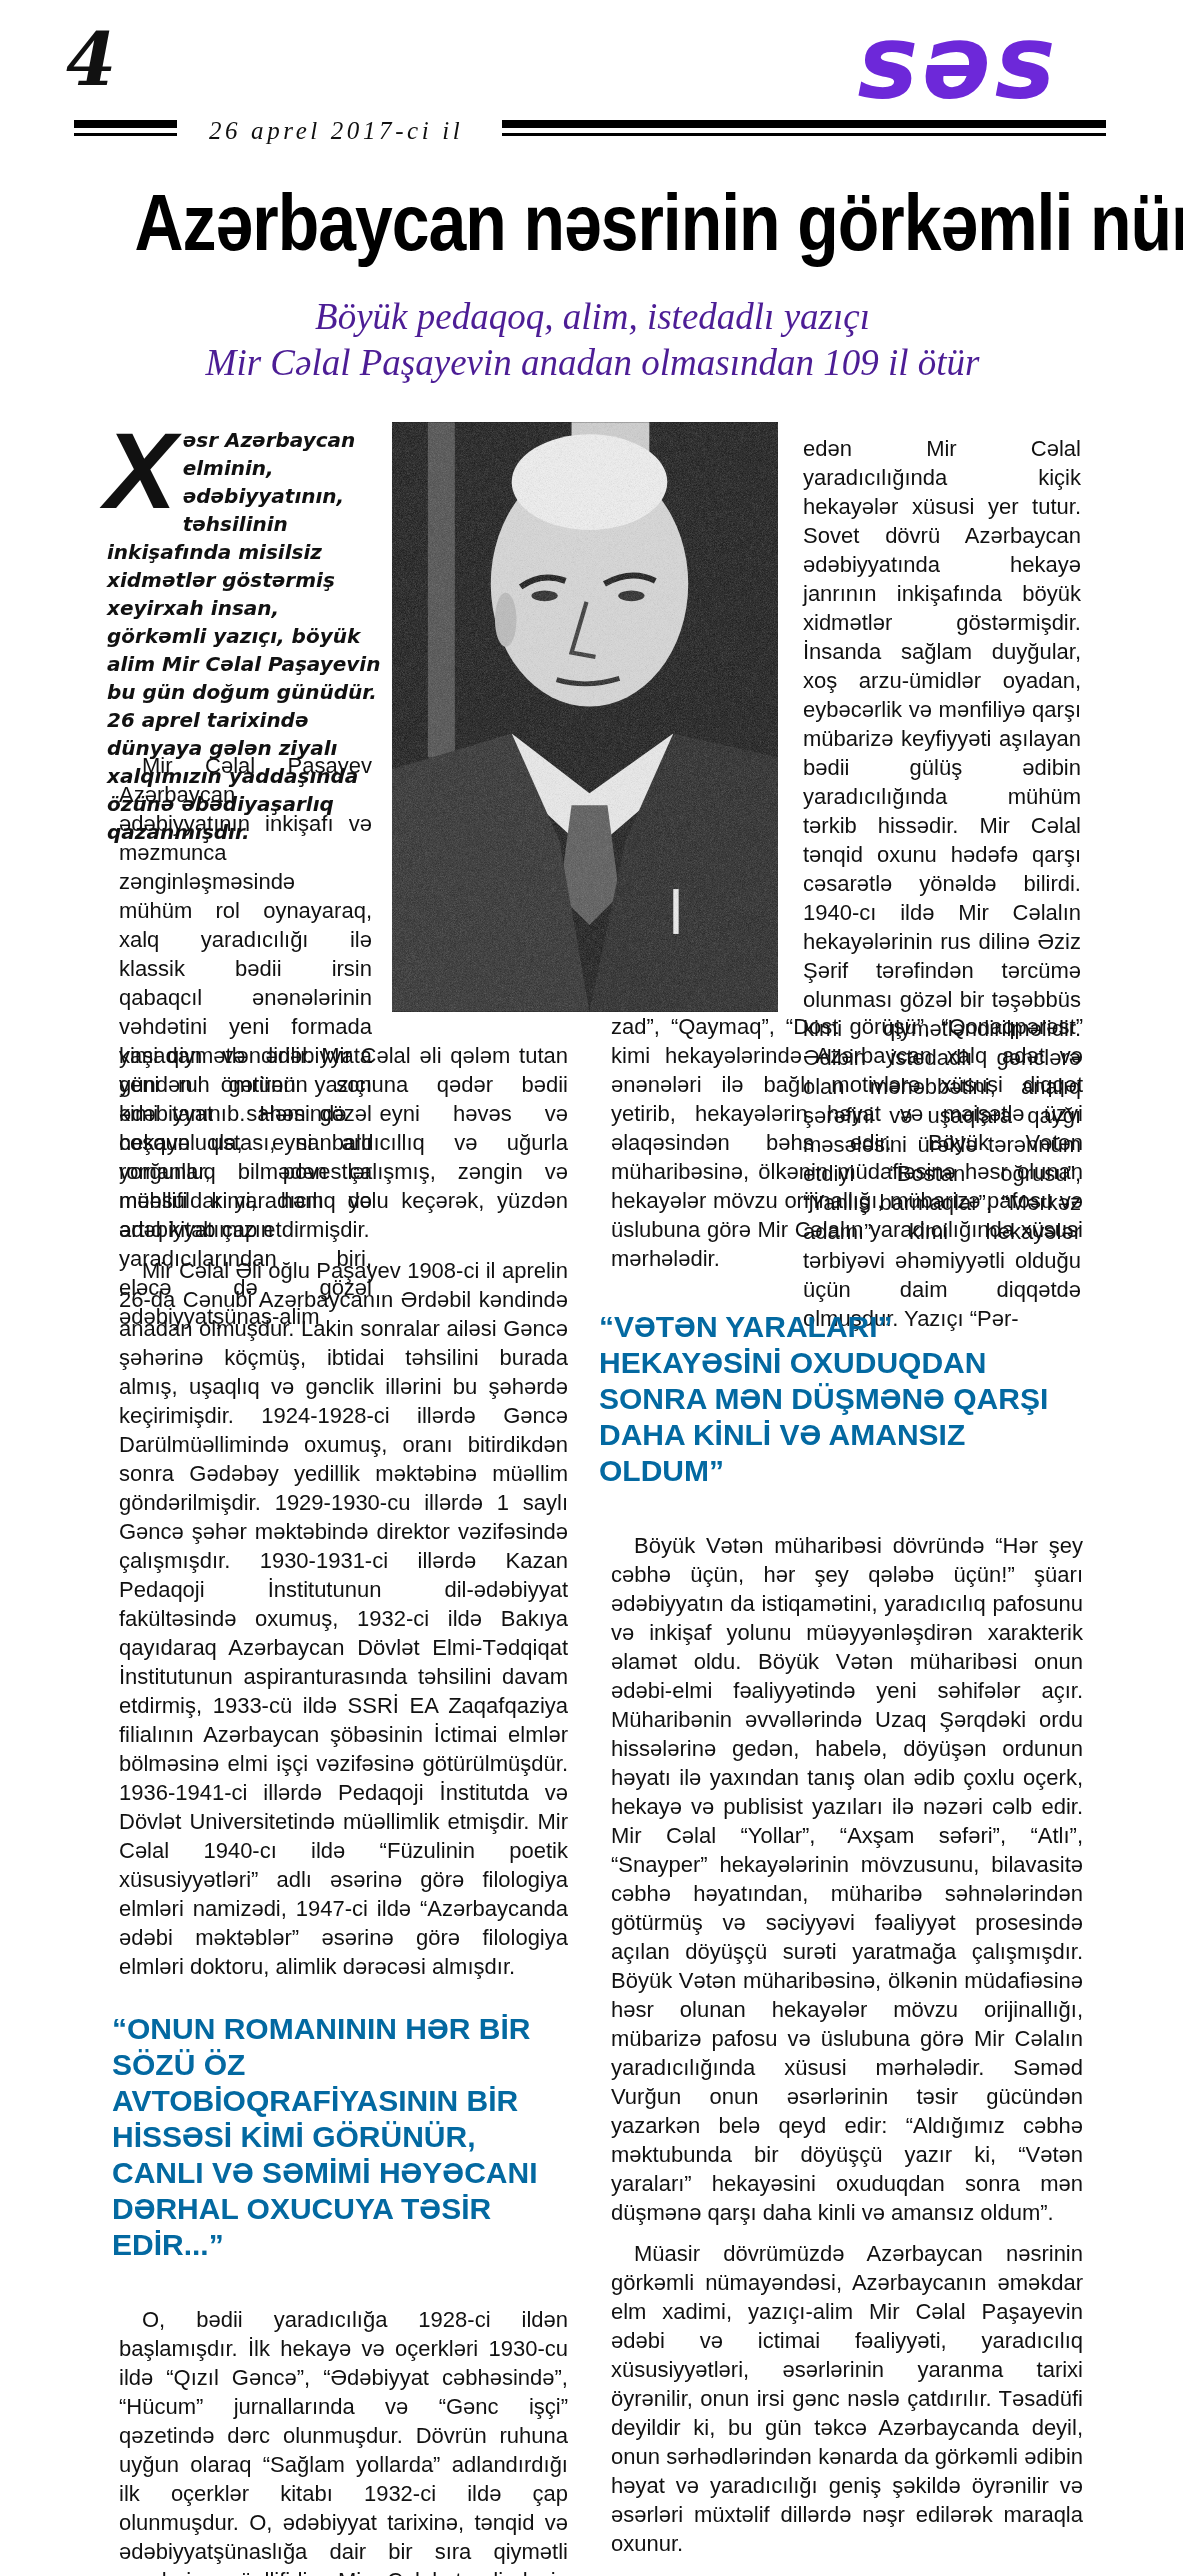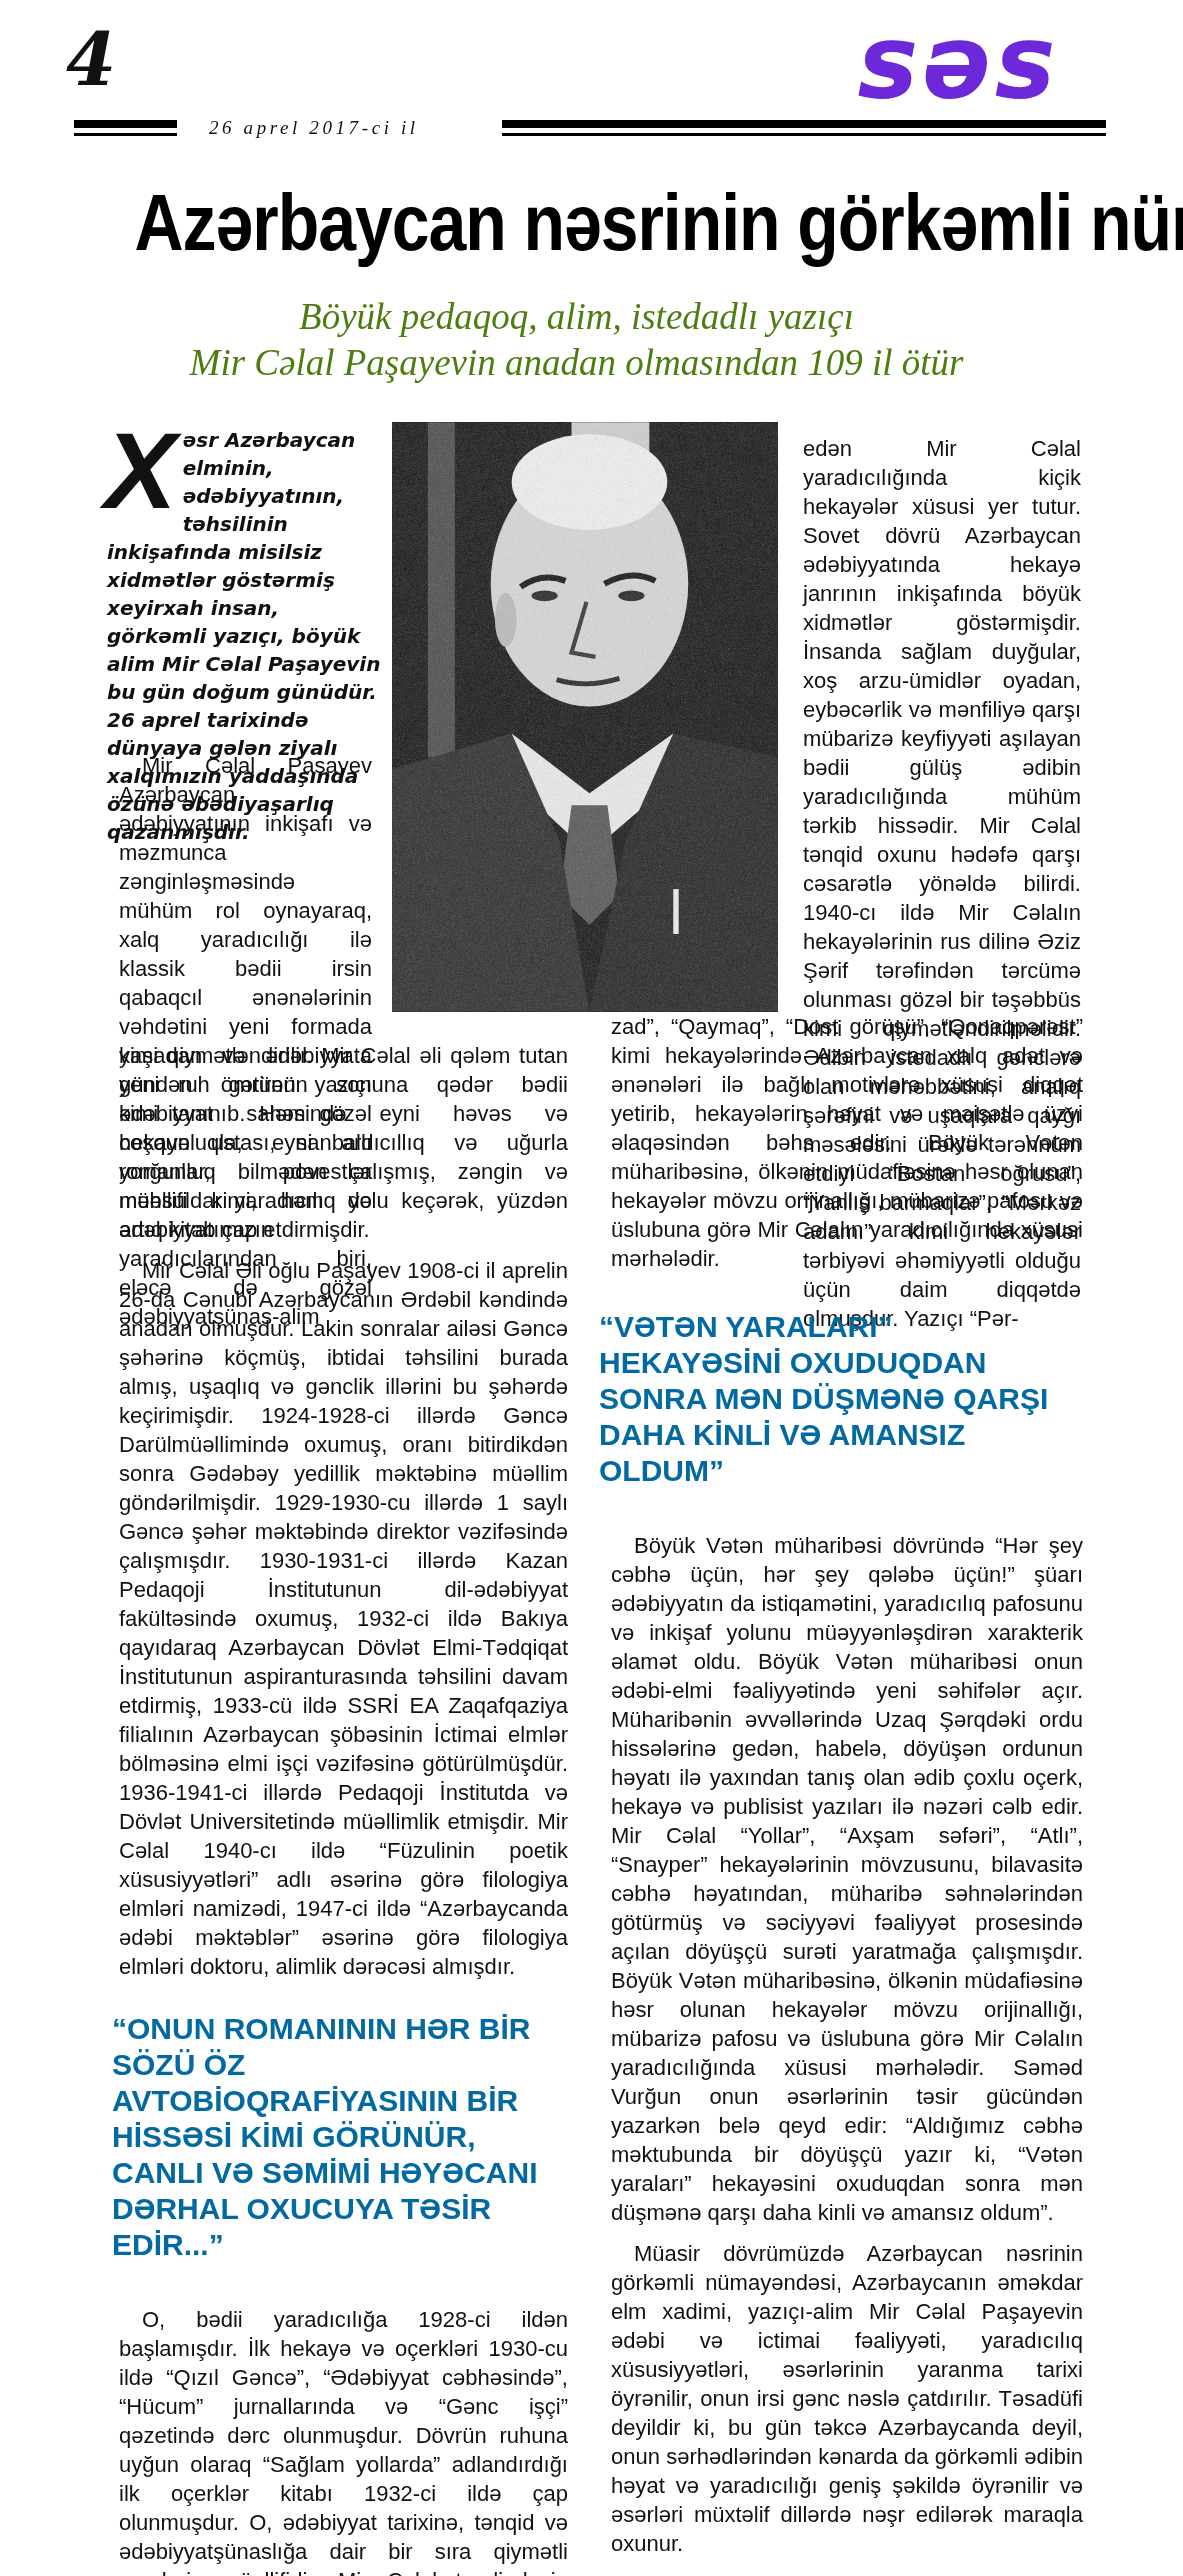--- a/index.html
+++ b/index.html
@@ -3,23 +3,23 @@
 <meta charset="utf-8">
 <style>
   html, body { margin: 0; padding: 0; background: #ffffff; }
   body { width: 1184px; height: 2576px; position: relative; overflow: hidden; color: #111; }
   .abs { position: absolute; }
   .page-num { left: 66px; top: 24px; font-family: "DejaVu Serif", serif; font-style: italic; font-size: 72px; font-weight: bold; color: #111; line-height: 1; }
   .logo { left: 808px; top: 12px; width: 251px; text-align: right; font-family: "DejaVu Sans", sans-serif; font-weight: bold; font-style: italic; font-size: 102px; line-height: 1; letter-spacing: 3.6px; color: #6d28d9; }
   .rule { background: transparent; }
   .rule .thick { height: 8.4px; background: #000; }
   .rule .thin { height: 2.4px; background: #000; margin-top: 4.8px; }
-  .date { left: 209px; top: 117px; font-family: "Liberation Serif", serif; font-style: italic; font-size: 19px; letter-spacing: 3.6px; color: #111; white-space: nowrap; }
+  .date { left: 209px; top: 117px; font-family: "Liberation Serif", serif; font-style: italic; font-size: 25px; letter-spacing: 3.6px; color: #111; white-space: nowrap; }
   .headline { left: 60px; top: 180px; width: 1065px; text-align: center; font-family: "Liberation Sans", sans-serif; font-weight: bold; font-size: 79px; line-height: 1.1; color: #000; transform: scaleX(0.86); transform-origin: center; letter-spacing: -1.2px; white-space: nowrap; }
-  .subtitle { left: 44px; top: 294px; width: 1065px; text-align: center; font-family: "Liberation Serif", serif; font-style: italic; font-size: 37px; line-height: 1.25; color: #4d7c0f; }
+  .subtitle { left: 60px; top: 294px; width: 1065px; text-align: center; font-family: "Liberation Serif", serif; font-style: italic; font-size: 37px; line-height: 1.25; color: #4c1d95; }
   .subtitle div { white-space: nowrap; }
 
   .body-text { font-family: "Liberation Sans", sans-serif; font-size: 22px; line-height: 29px; color: #111; text-align: justify; }
   .body-text p { margin: 12px; text-indent: 23px; }
   .body-text p.noindent { text-indent: 0; }
 
   .lead { left: 107px; top: 426px; width: 275px; font-family: "DejaVu Sans", sans-serif; font-style: italic; font-weight: bold; font-size: 20px; line-height: 28px; color: #111; }
   .dropcap { float: left; font-family: "Liberation Sans", sans-serif; font-weight: bold; font-size: 108px; line-height: 90px; margin: 0 6px 0 -2.4px; height: 90px; }
 
   .col-left-top { left: 107px; top: 739px; width: 277px; }

